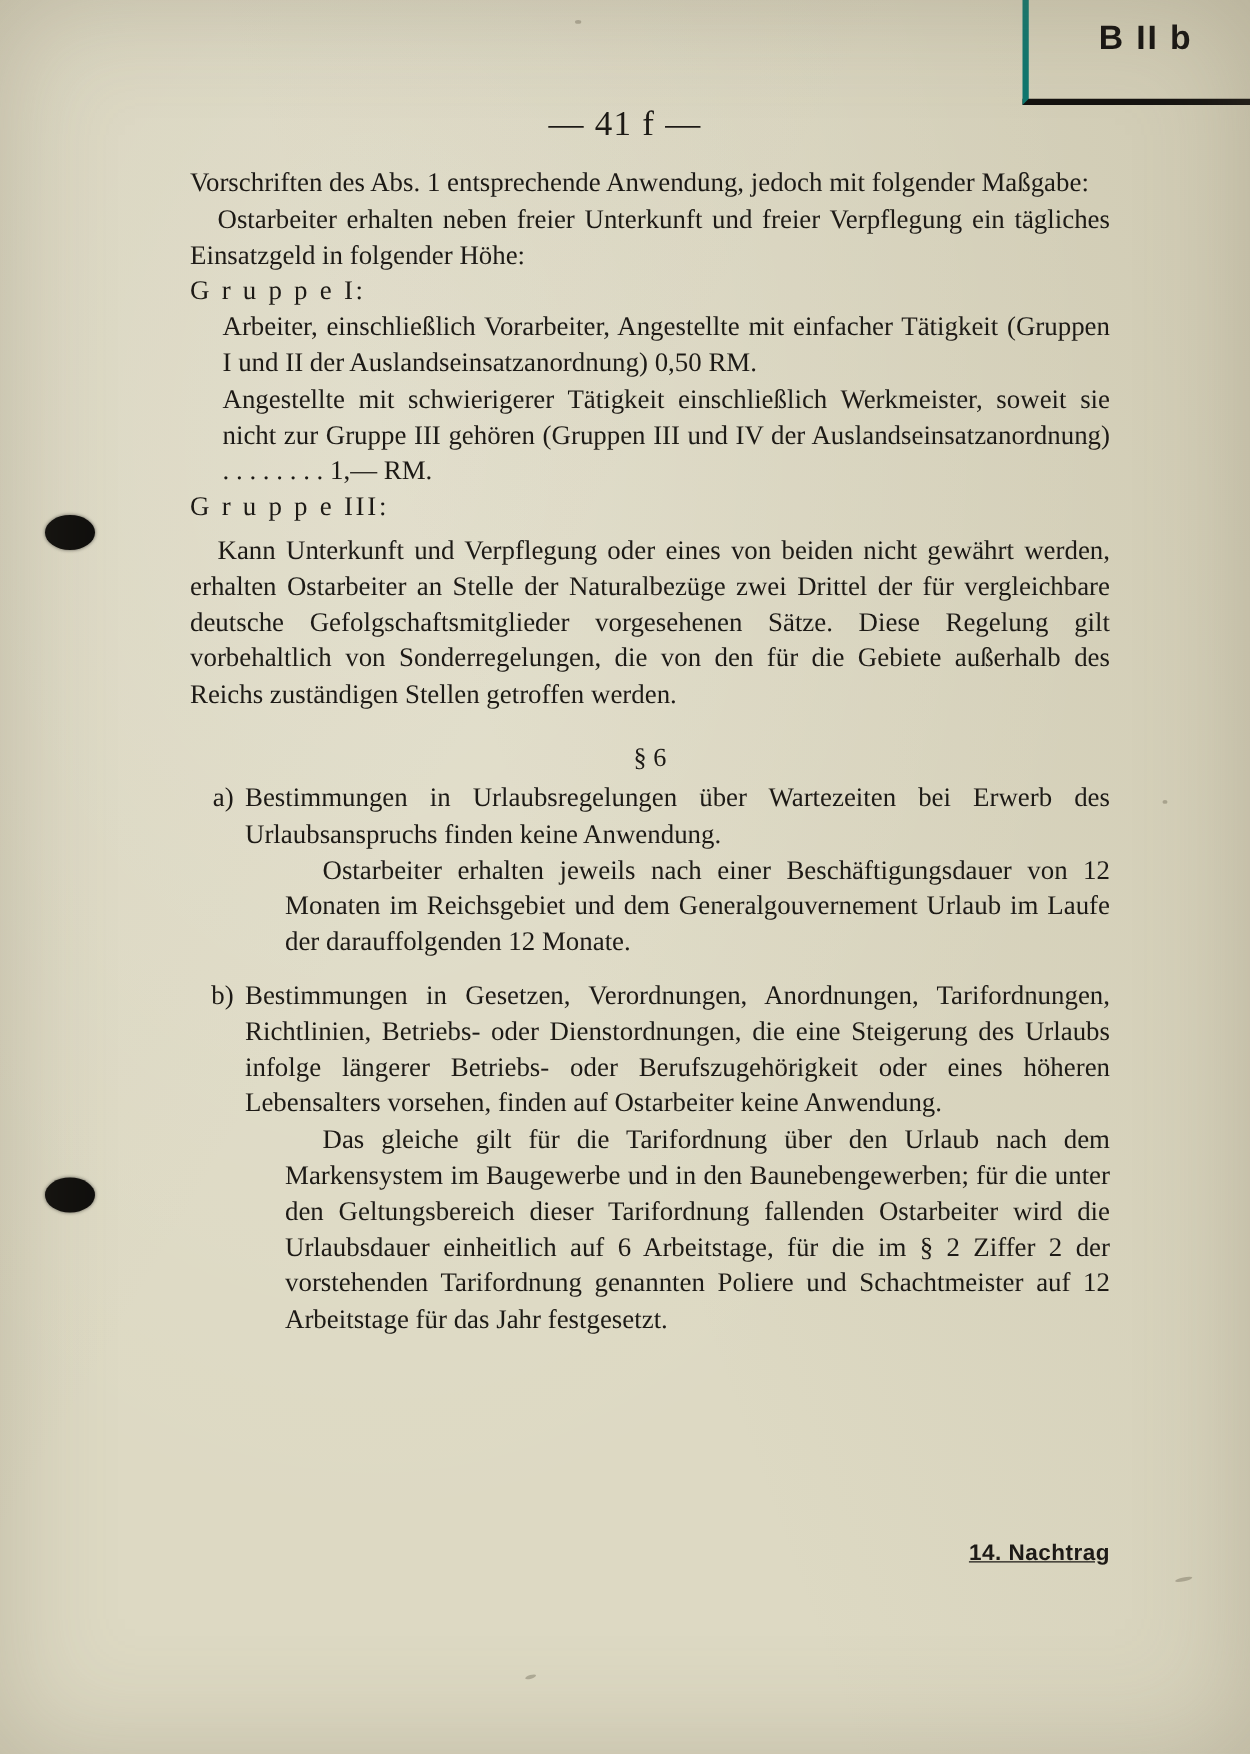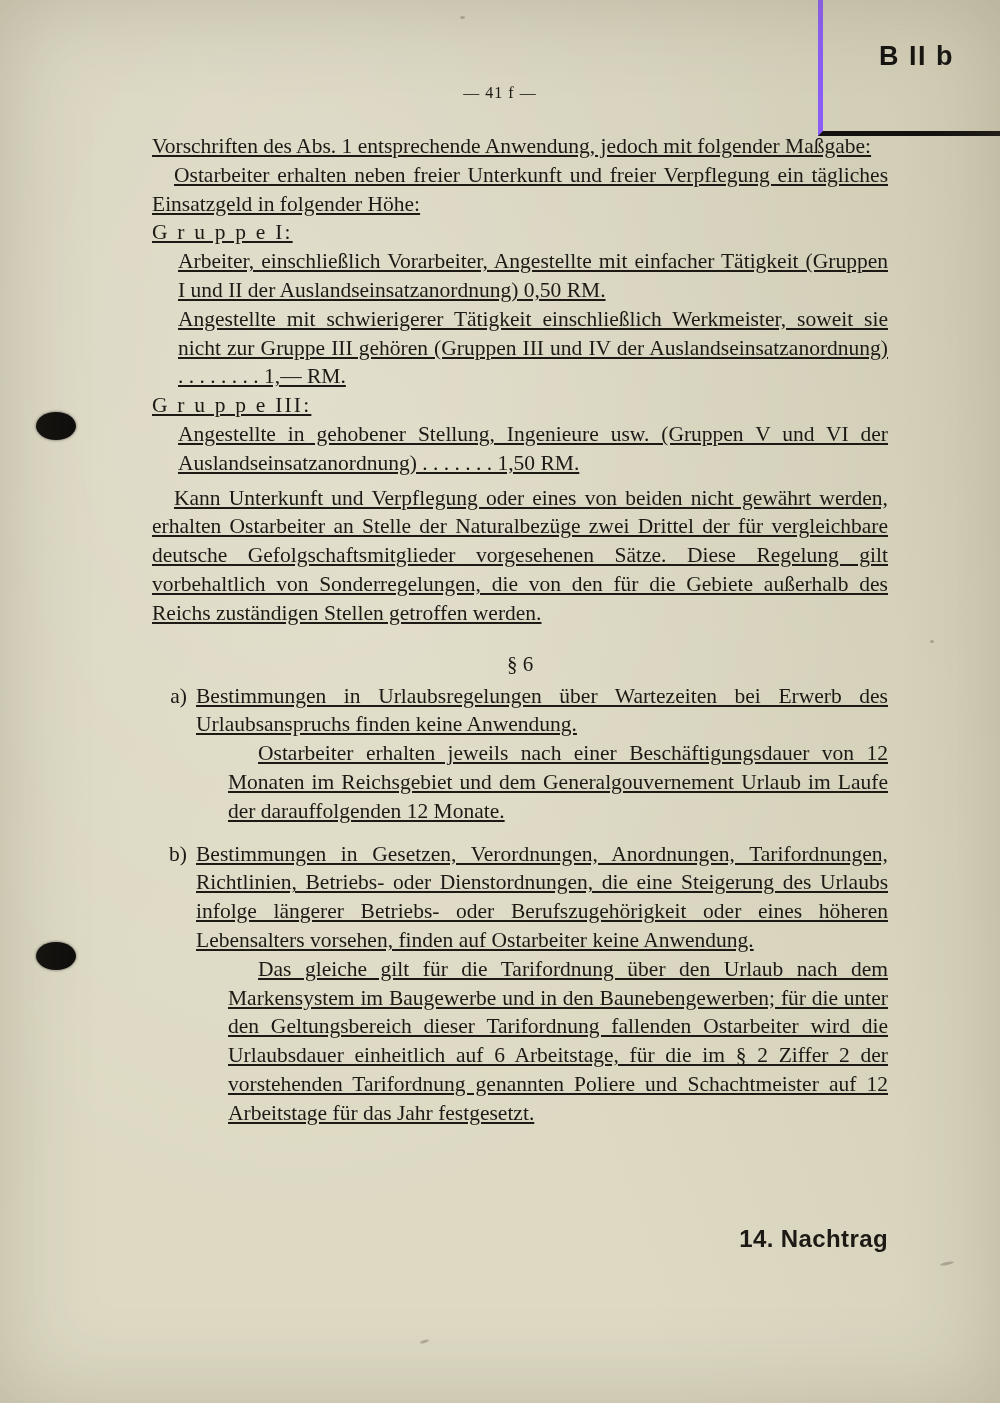--- a/index.html
+++ b/index.html
@@ -31,22 +31,22 @@
     box-shadow: inset 0 0 90px rgba(120,110,85,0.30);
     pointer-events: none;
   }
 
   
   .corner-stamp {
     position: absolute;
     top: 0;
     right: 0;
     width: 182px;
-    height: 136px;
-    border-left: 5px solid #8b5cf6;
+    height: 84px;
+    border-left: 5px solid #0f766e;
     border-bottom: 5px solid #141210;
     box-sizing: border-box;
     display: flex;
     align-items: center;
     justify-content: center;
   }
   .corner-stamp .code {
     font-family: "Liberation Sans", sans-serif;
     font-weight: bold;
     font-size: 27px;
@@ -56,21 +56,21 @@
     margin-left: 10px;
   }
 
   
   .page-folio {
     position: absolute;
     top: 84px;
     left: 0;
     right: 0;
     text-align: center;
-    font-size: 16px;
+    font-size: 28px;
     letter-spacing: 1px;
   }
 
   
   .punch {
     position: absolute;
     left: 36px;
     width: 40px;
     height: 28px;
     background: #100f0d;
@@ -85,21 +85,20 @@
     position: absolute;
     top: 132px;
     left: 152px;
     width: 736px;
     font-size: 21.5px;
     line-height: 1.34;
     text-align: justify;
   }
   .textblock p {
     margin: 0;
-    text-decoration: underline;
   }
   .noindent { text-indent: 0; }
   .indent { text-indent: 22px; }
   .grp {
     letter-spacing: 2.2px;
     margin-top: 1px;
   }
   .sub {
     padding-left: 26px;
   }
@@ -135,22 +134,23 @@
   }
   .list-body p { margin: 0; }
   .list-body p.para { text-indent: 30px; margin-left: 32px; }
 
   .footer-note {
     position: absolute;
     right: 112px;
     bottom: 150px;
     font-family: "Liberation Sans", sans-serif;
     font-weight: bold;
-    font-size: 24px;
+    font-size: 18px;
     letter-spacing: 0.4px;
+    text-decoration: underline;
   }
 
   
   .speck {
     position: absolute;
     background: rgba(70,62,48,0.30);
     border-radius: 50%;
     pointer-events: none;
   }
 </style>
@@ -172,21 +172,20 @@
 
   <p class="noindent">Vorschriften des Abs. 1 entsprechende Anwendung, jedoch mit folgender Maßgabe:</p>
   <p class="indent">Ostarbeiter erhalten neben freier Unterkunft und freier Verpflegung ein tägliches Einsatzgeld in folgender Höhe:</p>
 
   <p class="grp">G r u p p e  I:</p>
   <p class="sub">Arbeiter, einschließlich Vorarbeiter, Angestellte mit einfacher Tätigkeit (Gruppen I und II der Auslandseinsatzanordnung) 0,50 RM.</p>
 
   <p class="sub">Angestellte mit schwierigerer Tätigkeit einschließlich Werkmeister, soweit sie nicht zur Gruppe III gehören (Gruppen III und IV der Auslandseinsatzanordnung) . . . . . . . . 1,— RM.</p>
 
   <p class="grp">G r u p p e  III:</p>
-  <p class="sub">Angestellte in gehobener Stellung, Ingenieure usw. (Gruppen V und VI der Auslandseinsatzanordnung) . . . . . . . 1,50 RM.</p>
 
   <p class="indent" style="margin-top:6px">Kann Unterkunft und Verpflegung oder eines von beiden nicht gewährt werden, erhalten Ostarbeiter an Stelle der Naturalbezüge zwei Drittel der für vergleichbare deutsche Gefolgschaftsmitglieder vorgesehenen Sätze. Diese Regelung gilt vorbehaltlich von Sonderregelungen, die von den für die Gebiete außerhalb des Reichs zuständigen Stellen getroffen werden.</p>
 
   <div class="section-num">§ 6</div>
 
 
   <div class="list-item">
     <div class="list-marker">a)</div>
     <div class="list-body">
       <p>Bestimmungen in Urlaubsregelungen über Wartezeiten bei Erwerb des Urlaubsanspruchs finden keine Anwendung.</p>

